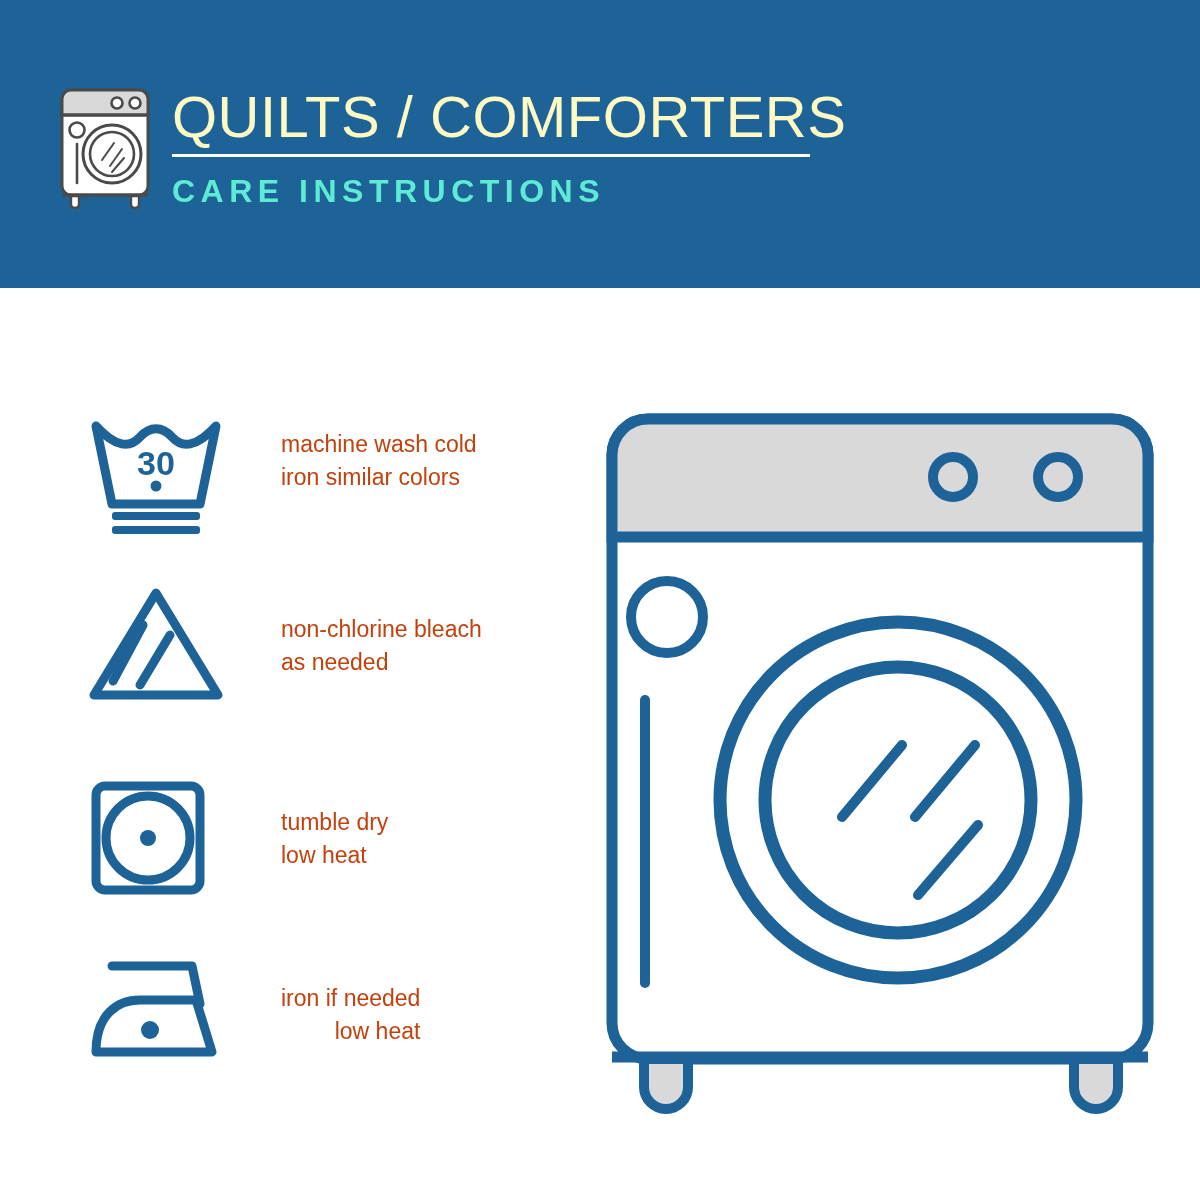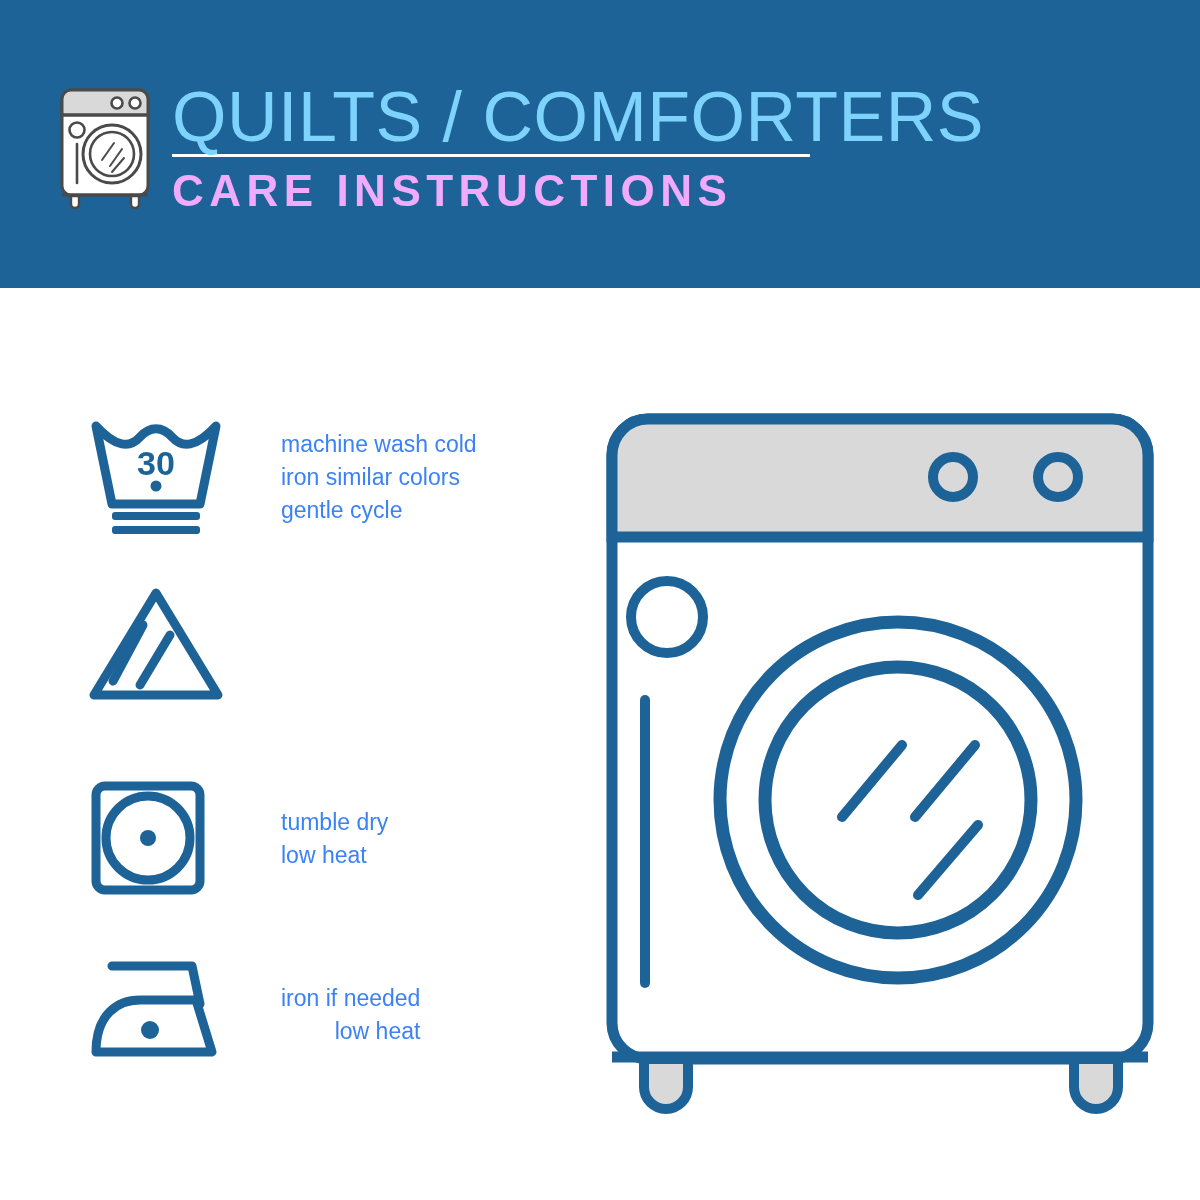--- a/index.html
+++ b/index.html
@@ -35,38 +35,38 @@
     width: 110px;
     height: 130px;
   }
   #header-text {
     position: absolute;
     left: 172px;
     top: 86px;
     width: 650px;
   }
   #title-main {
-    font-size: 70px;
+    font-size: 58px;
     line-height: 62px;
     font-weight: 300;
-    color: #7dd3fc;
+    color: #fef9c3;
     letter-spacing: 0.5px;
     white-space: nowrap;
   }
   #title-rule {
     width: 638px;
     height: 3px;
     background: #ffffff;
     margin: 6px 0 8px 0;
   }
   #title-sub {
-    font-size: 44px;
+    font-size: 32px;
     line-height: 52px;
     font-weight: 700;
-    color: #f0abfc;
+    color: #5eead4;
     letter-spacing: 5.5px;
     white-space: nowrap;
   }
 
   
   .care-row {
     position: absolute;
     left: 0;
     width: 540px;
     height: 140px;
@@ -77,21 +77,21 @@
     left: 60px;
     top: 0;
     width: 145px;
     height: 120px;
   }
   .care-text {
     position: absolute;
     left: 253px;
     font-size: 23px;
     line-height: 33px;
-    color: #3b82f6;
+    color: #c2410c;
     font-weight: 400;
     white-space: nowrap;
   }
   #row-wash    { top: 418px; }
   #row-bleach  { top: 585px; }
   #row-dry     { top: 778px; padding-left: 11px; }
   #row-iron    { top: 952px; }
 
   #text-wash   { top: 10px; }
   #text-bleach { top: 28px; }
@@ -159,33 +159,36 @@
 
         <circle cx="68" cy="68" r="5.5" fill="#1d6397"></circle>
 
         <rect x="24" y="94" width="88" height="8" rx="3" fill="#1d6397"></rect>
         <rect x="24" y="108" width="88" height="8" rx="3" fill="#1d6397"></rect>
       </svg>
     </div>
     <div class="care-text" id="text-wash">
       <div>machine wash cold</div>
       <div>iron similar colors</div>
-      <div>gentle cycle</div>
     </div>
   </div>
 
   <div class="care-row" id="row-bleach">
     <div class="care-icon">
       <svg viewBox="0 0 145 120" width="145" height="120">
 
         <path d="M68,8 L130,110 L6,110 Z" fill="none" stroke="#1d6397" stroke-width="9" stroke-linejoin="round"></path>
 
         <line x1="55" y1="40" x2="25" y2="96" stroke="#1d6397" stroke-width="9" stroke-linecap="round"></line>
         <line x1="82" y1="50" x2="52" y2="100" stroke="#1d6397" stroke-width="9" stroke-linecap="round"></line>
       </svg>
+    </div>
+    <div class="care-text" id="text-bleach">
+      <div>non-chlorine bleach</div>
+      <div>as needed</div>
     </div>
   </div>
 
   <div class="care-row" id="row-dry">
     <div class="care-icon">
       <svg viewBox="0 0 145 120" width="145" height="120">
         <rect x="8" y="8" width="104" height="104" rx="9" ry="9" fill="none" stroke="#1d6397" stroke-width="9"></rect>
         <circle cx="60" cy="60" r="42" fill="none" stroke="#1d6397" stroke-width="9"></circle>
         <circle cx="60" cy="60" r="8" fill="#1d6397"></circle>
       </svg>

